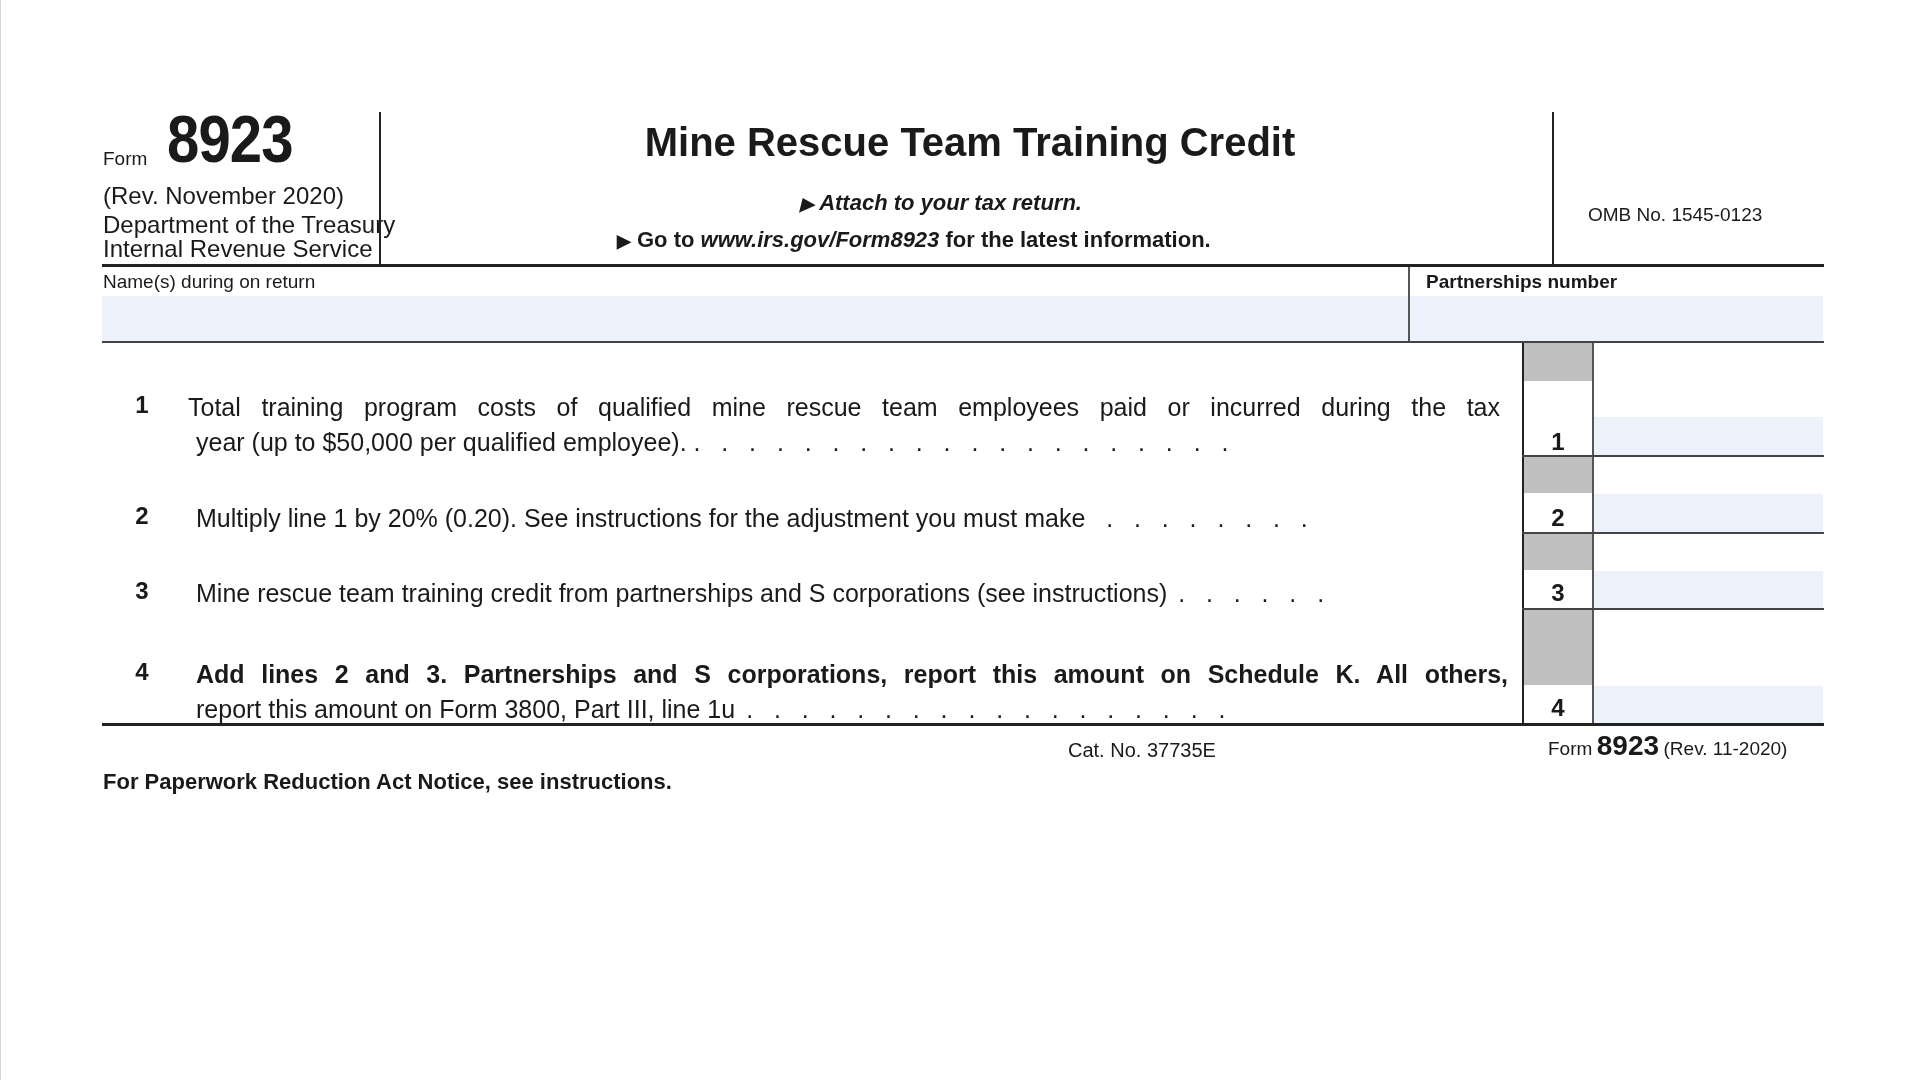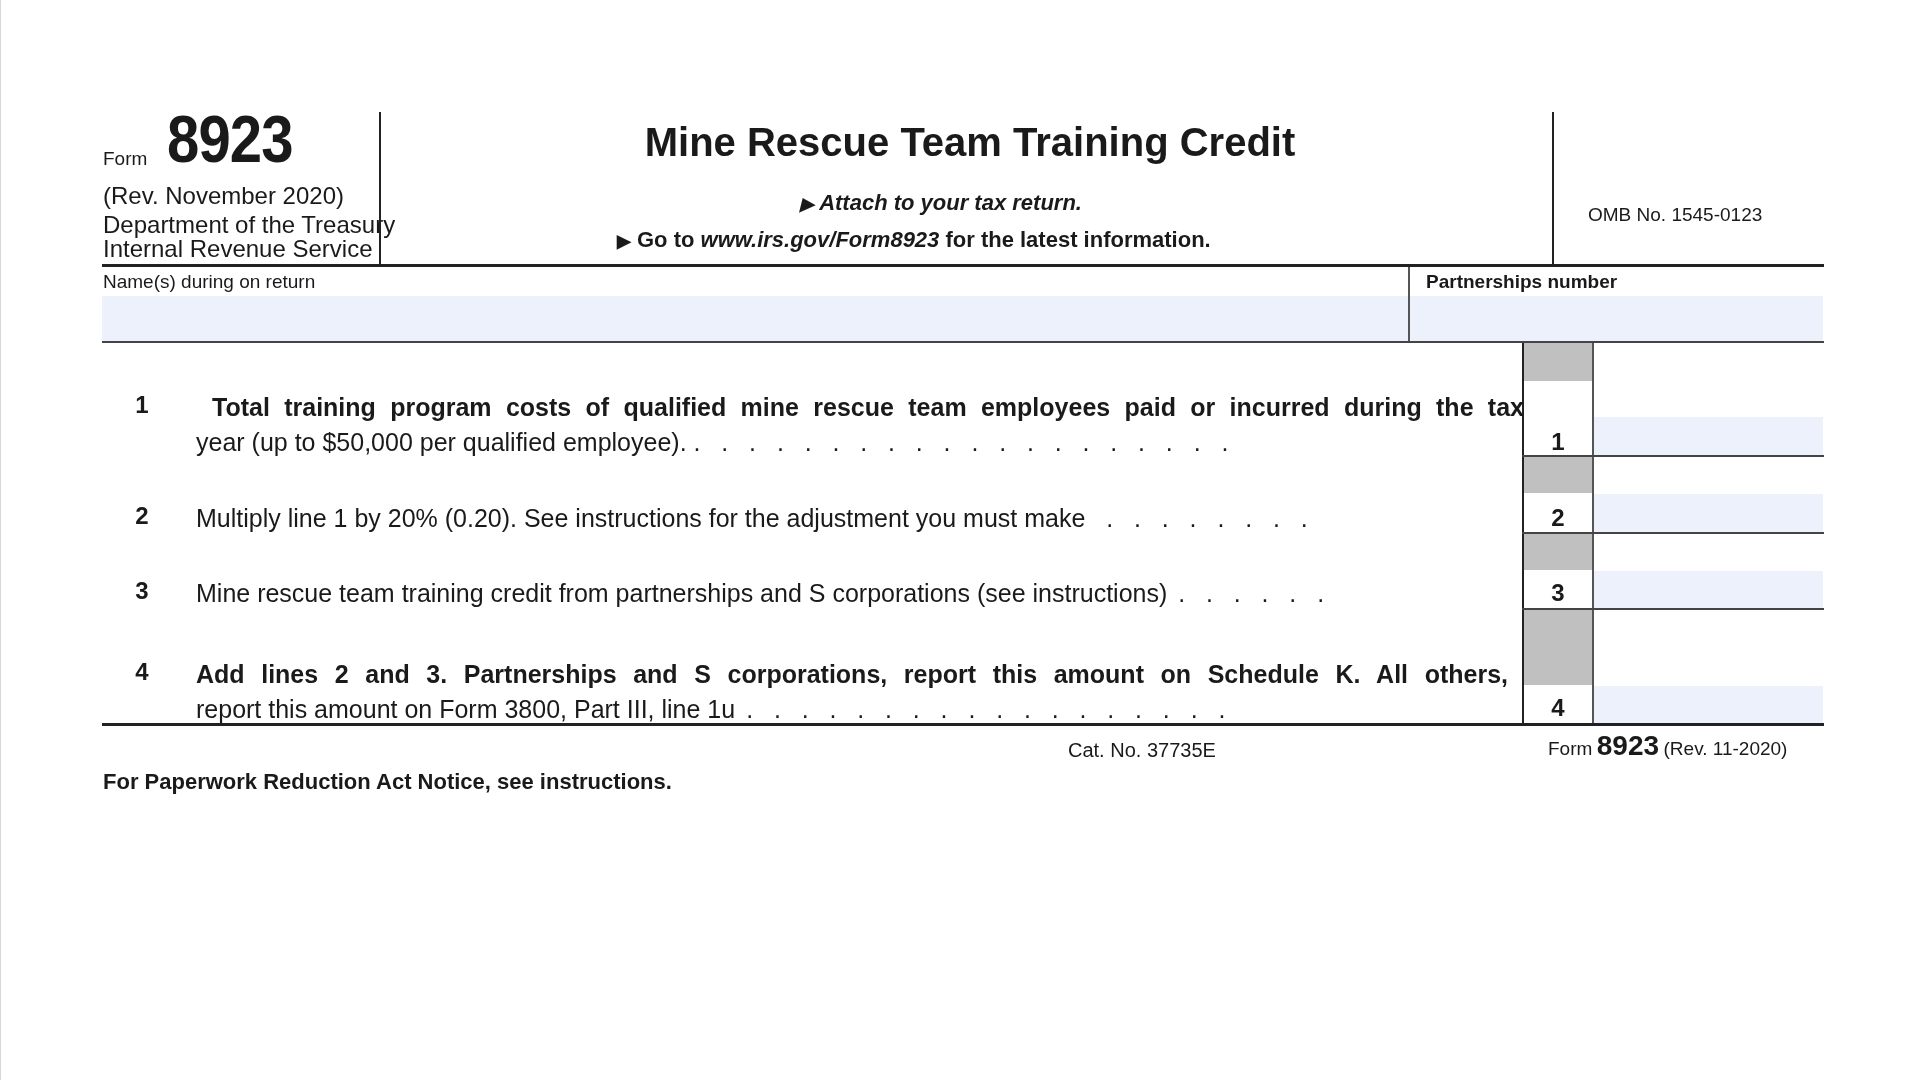--- a/index.html
+++ b/index.html
@@ -75,21 +75,21 @@
   <input class="text-input" style="left: 1410px; top: 296px; width: 413px; height: 45px;" value="">
 </div>
 <div class="rule" style="left:102px;top:341px;width:1722px;height:2px;background:#444;"></div>
 
 <div class="rule" style="left:1522px;top:343px;width:2px;height:381px;"></div>
 <div class="rule" style="left:1592px;top:343px;width:2px;height:381px;background:#555;"></div>
 
 <div>
   <div class="grey" style="left:1524px;top:343px;width:68px;height:38px;"></div>
   <div class="abs ln" style="left:127px;top:391px;">1</div>
-  <div class="abs lt" style="left:212px;top:390px;width:1312px;text-align:justify;text-align-last:justify;font-weight:bold;">Total training program costs of qualified mine rescue team employees paid or incurred during the tax</div>
+  <div class="abs lt" style="left:188px;top:390px;width:1312px;text-align:justify;text-align-last:justify;">Total training program costs of qualified mine rescue team employees paid or incurred during the tax</div>
   <div class="abs lt" style="left:196px;top:425px;">
     <span>year (up to $50,000 per qualified employee).</span>
     <span class="dots" style="white-space:pre;">.   .   .   .   .   .   .   .   .   .   .   .   .   .   .   .   .   .   .   .</span>
   </div>
   <div class="abs boxnum" style="left:1523px;top:428px;">1</div>
   <div class="fill" style="left:1594px;top:417px;width:229px;height:38px;"></div>
   <input class="amount-input" style="left: 1594px; top: 417px; width: 229px; height: 38px;" value="">
   <div class="rule" style="left:1522px;top:455px;width:302px;height:2px;background:#444;"></div>
 </div>
 

